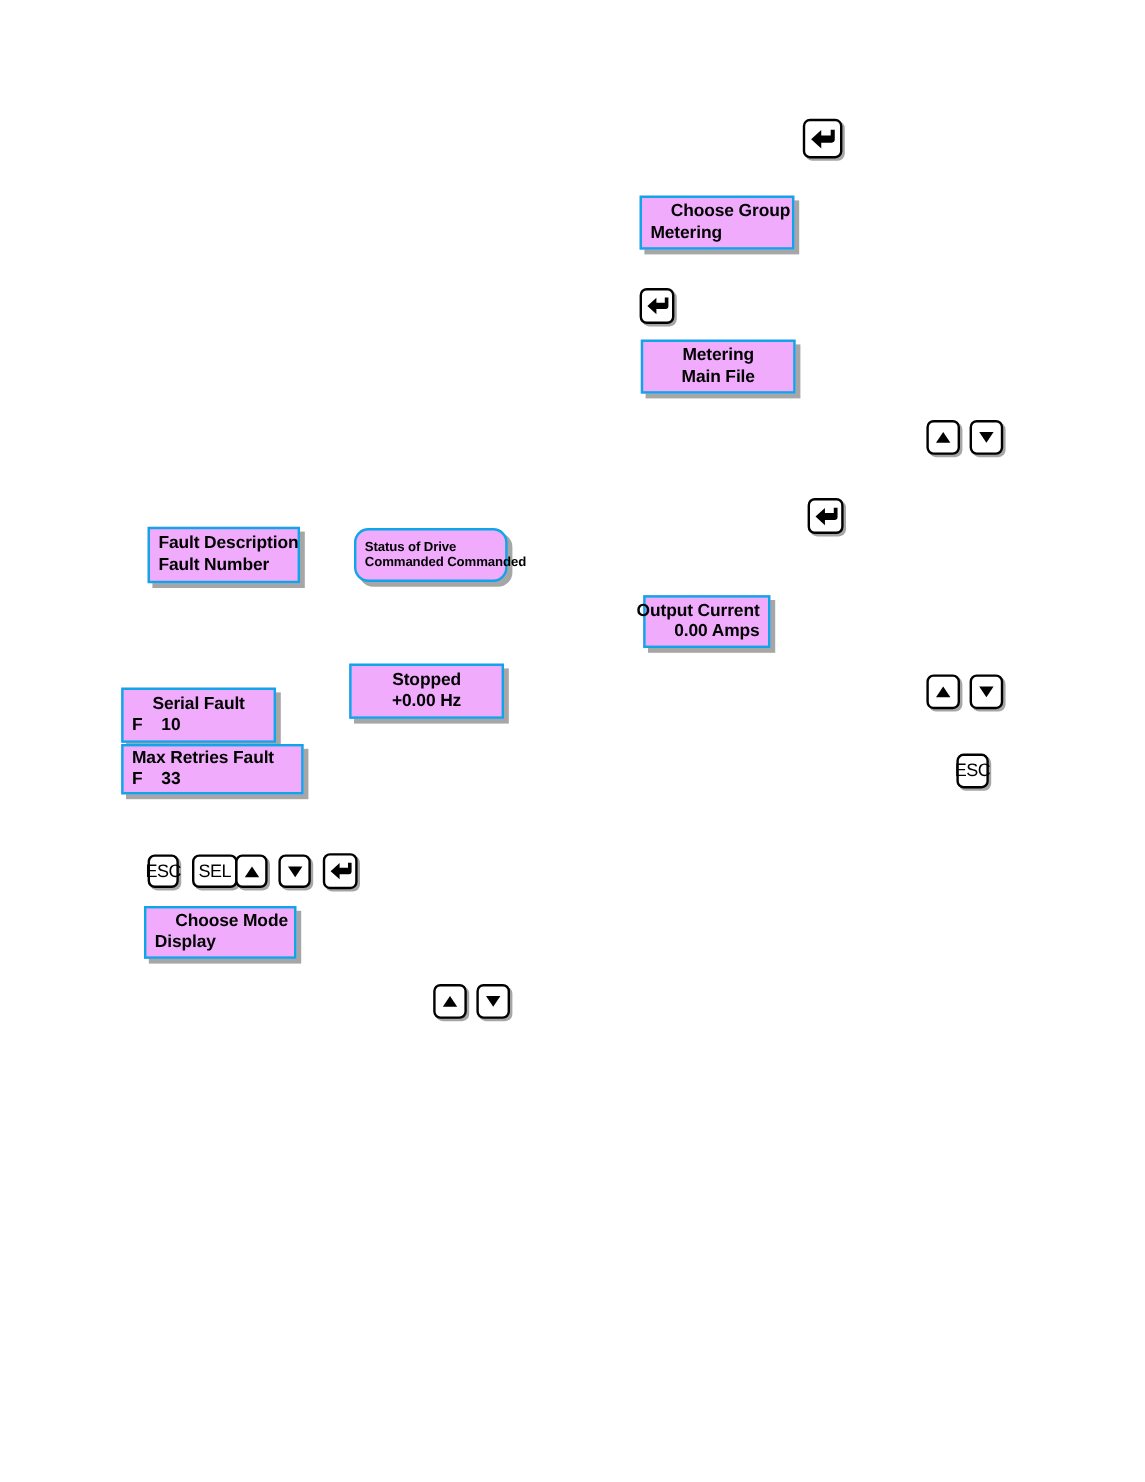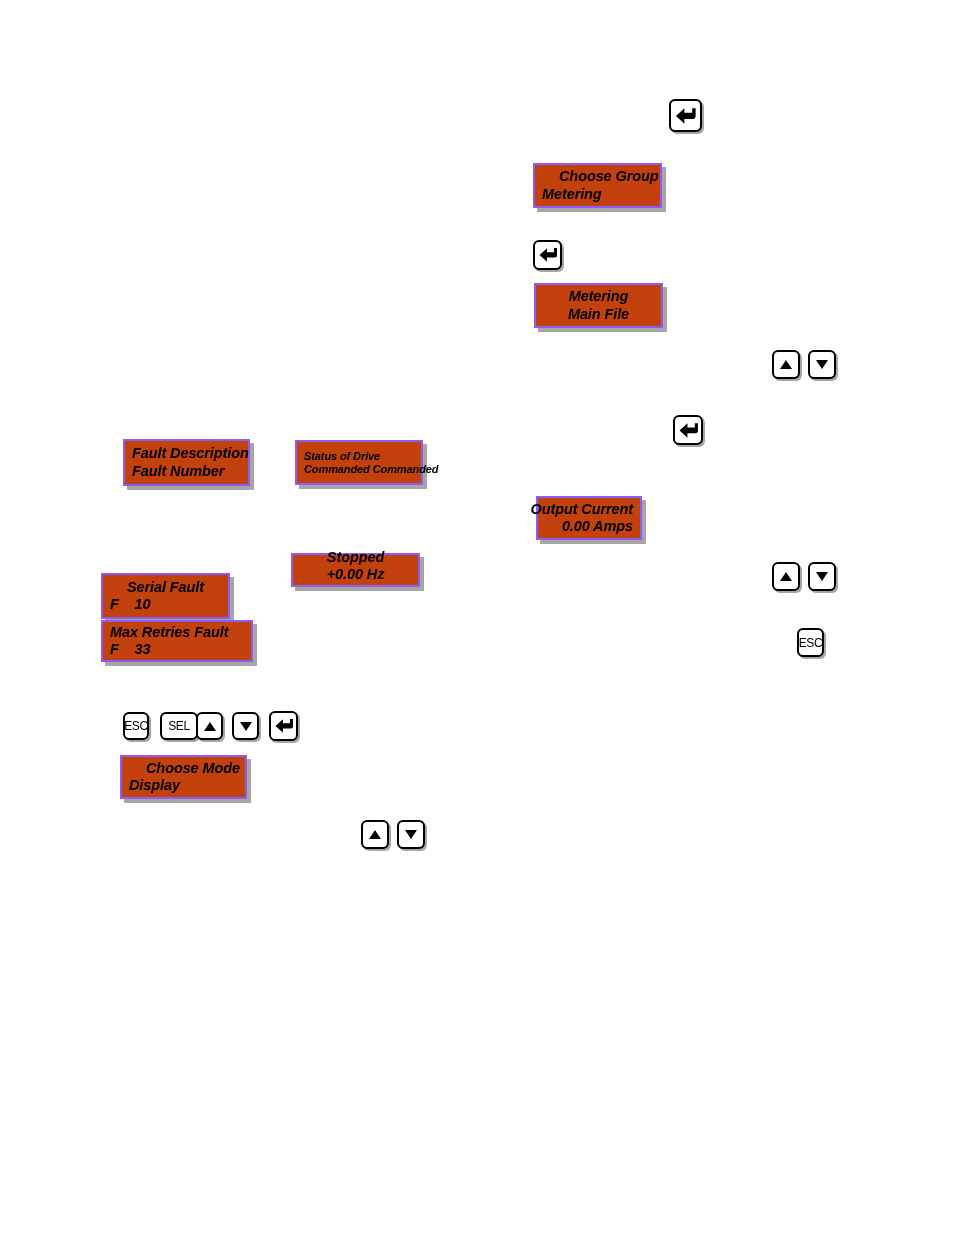--- a/index.html
+++ b/index.html
@@ -16,28 +16,27 @@
     width: 954px;
     height: 1235px;
     background: #ffffff;
     overflow: hidden;
   }
 
   
   .lcd {
     position: absolute;
     box-sizing: border-box;
-    background: #c2410c;
-    border: 2px solid #8b5cf6;
+    background: #f0abfc;
+    border: 2px solid #0ea5e9;
     box-shadow: 4px 4px 0 0 #a6a6a6;
     display: flex;
     flex-direction: column;
     justify-content: center;
     padding: 2px 7px;
-    font-style: italic;
   }
   .lcd .line {
     font-weight: bold;
     color: #000000;
     line-height: 1.18;
     white-space: pre;
   }
   .lcd.big .line { font-size: 14.5px; letter-spacing: -0.1px; }
   .lcd.small .line { font-size: 11px; letter-spacing: -0.1px; }
   .lcd .center { text-align: center; }
@@ -50,21 +49,21 @@
     box-sizing: border-box;
     background: #ffffff;
     border: 2px solid #000000;
     border-radius: 6px;
     box-shadow: 2px 2px 0 0 #a6a6a6;
     display: flex;
     align-items: center;
     justify-content: center;
   }
   .key .klabel {
-    font-size: 12px;
+    font-size: 15px;
     font-weight: normal;
     color: #000000;
     line-height: 1;
     letter-spacing: -0.4px;
   }
   .key svg { display: block; }
 
   .tri-up, .tri-down {
     width: 0; height: 0;
     border-left: 8px solid transparent;
@@ -82,31 +81,31 @@
 </head>
 <body>
 
 <div id="page">
 
   <div class="lcd big" style="left:99px; top:439px; width:127px; height:47px;margin-left:24px;">
     <div class="line left">Fault Description</div>
     <div class="line left">Fault Number</div>
   </div>
 
-  <div class="lcd small" style="left:295px; top:440px; width:128px; height:45px;">
+  <div class="lcd small" style="left:295px; top:440px; width:128px; height:45px;border-radius:12px;">
     <div class="line left">Status of Drive</div>
     <div class="line left">Commanded Commanded</div>
   </div>
 
   <div class="lcd big" style="left:101px; top:573px; width:129px; height:46px;">
     <div class="line center">Serial Fault</div>
     <div class="line left">F    10</div>
   </div>
 
-  <div class="lcd big" style="left:291px; top:553px; width:129px; height:34px;justify-content:flex-end;">
+  <div class="lcd big" style="left:291px; top:553px; width:129px; height:46px;">
     <div class="line center">Stopped</div>
     <div class="line center">+0.00 Hz</div>
   </div>
 
   <div class="lcd big" style="left:101px; top:620px; width:152px; height:42px;">
     <div class="line left">Max Retries Fault</div>
     <div class="line left">F    33</div>
   </div>
 
   <div class="key" style="left:123px; top:712px; width:26px; height:28px;">

